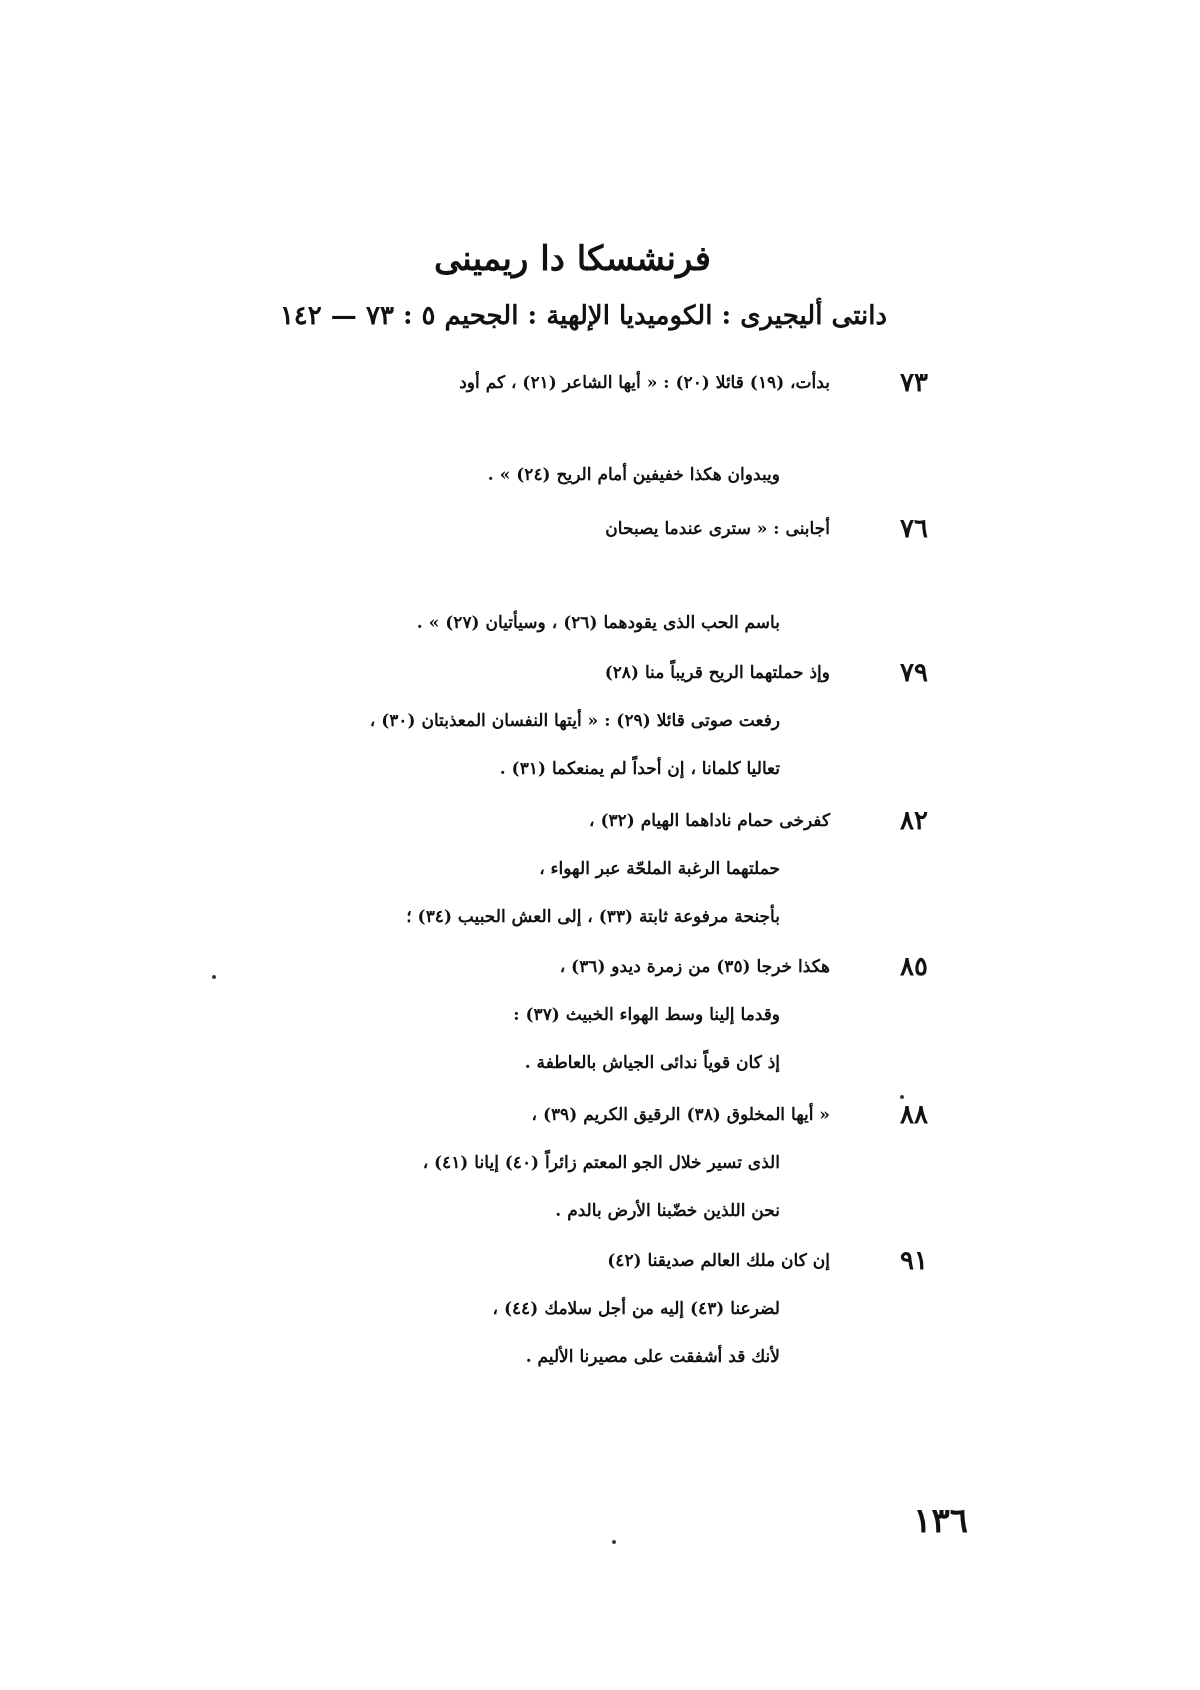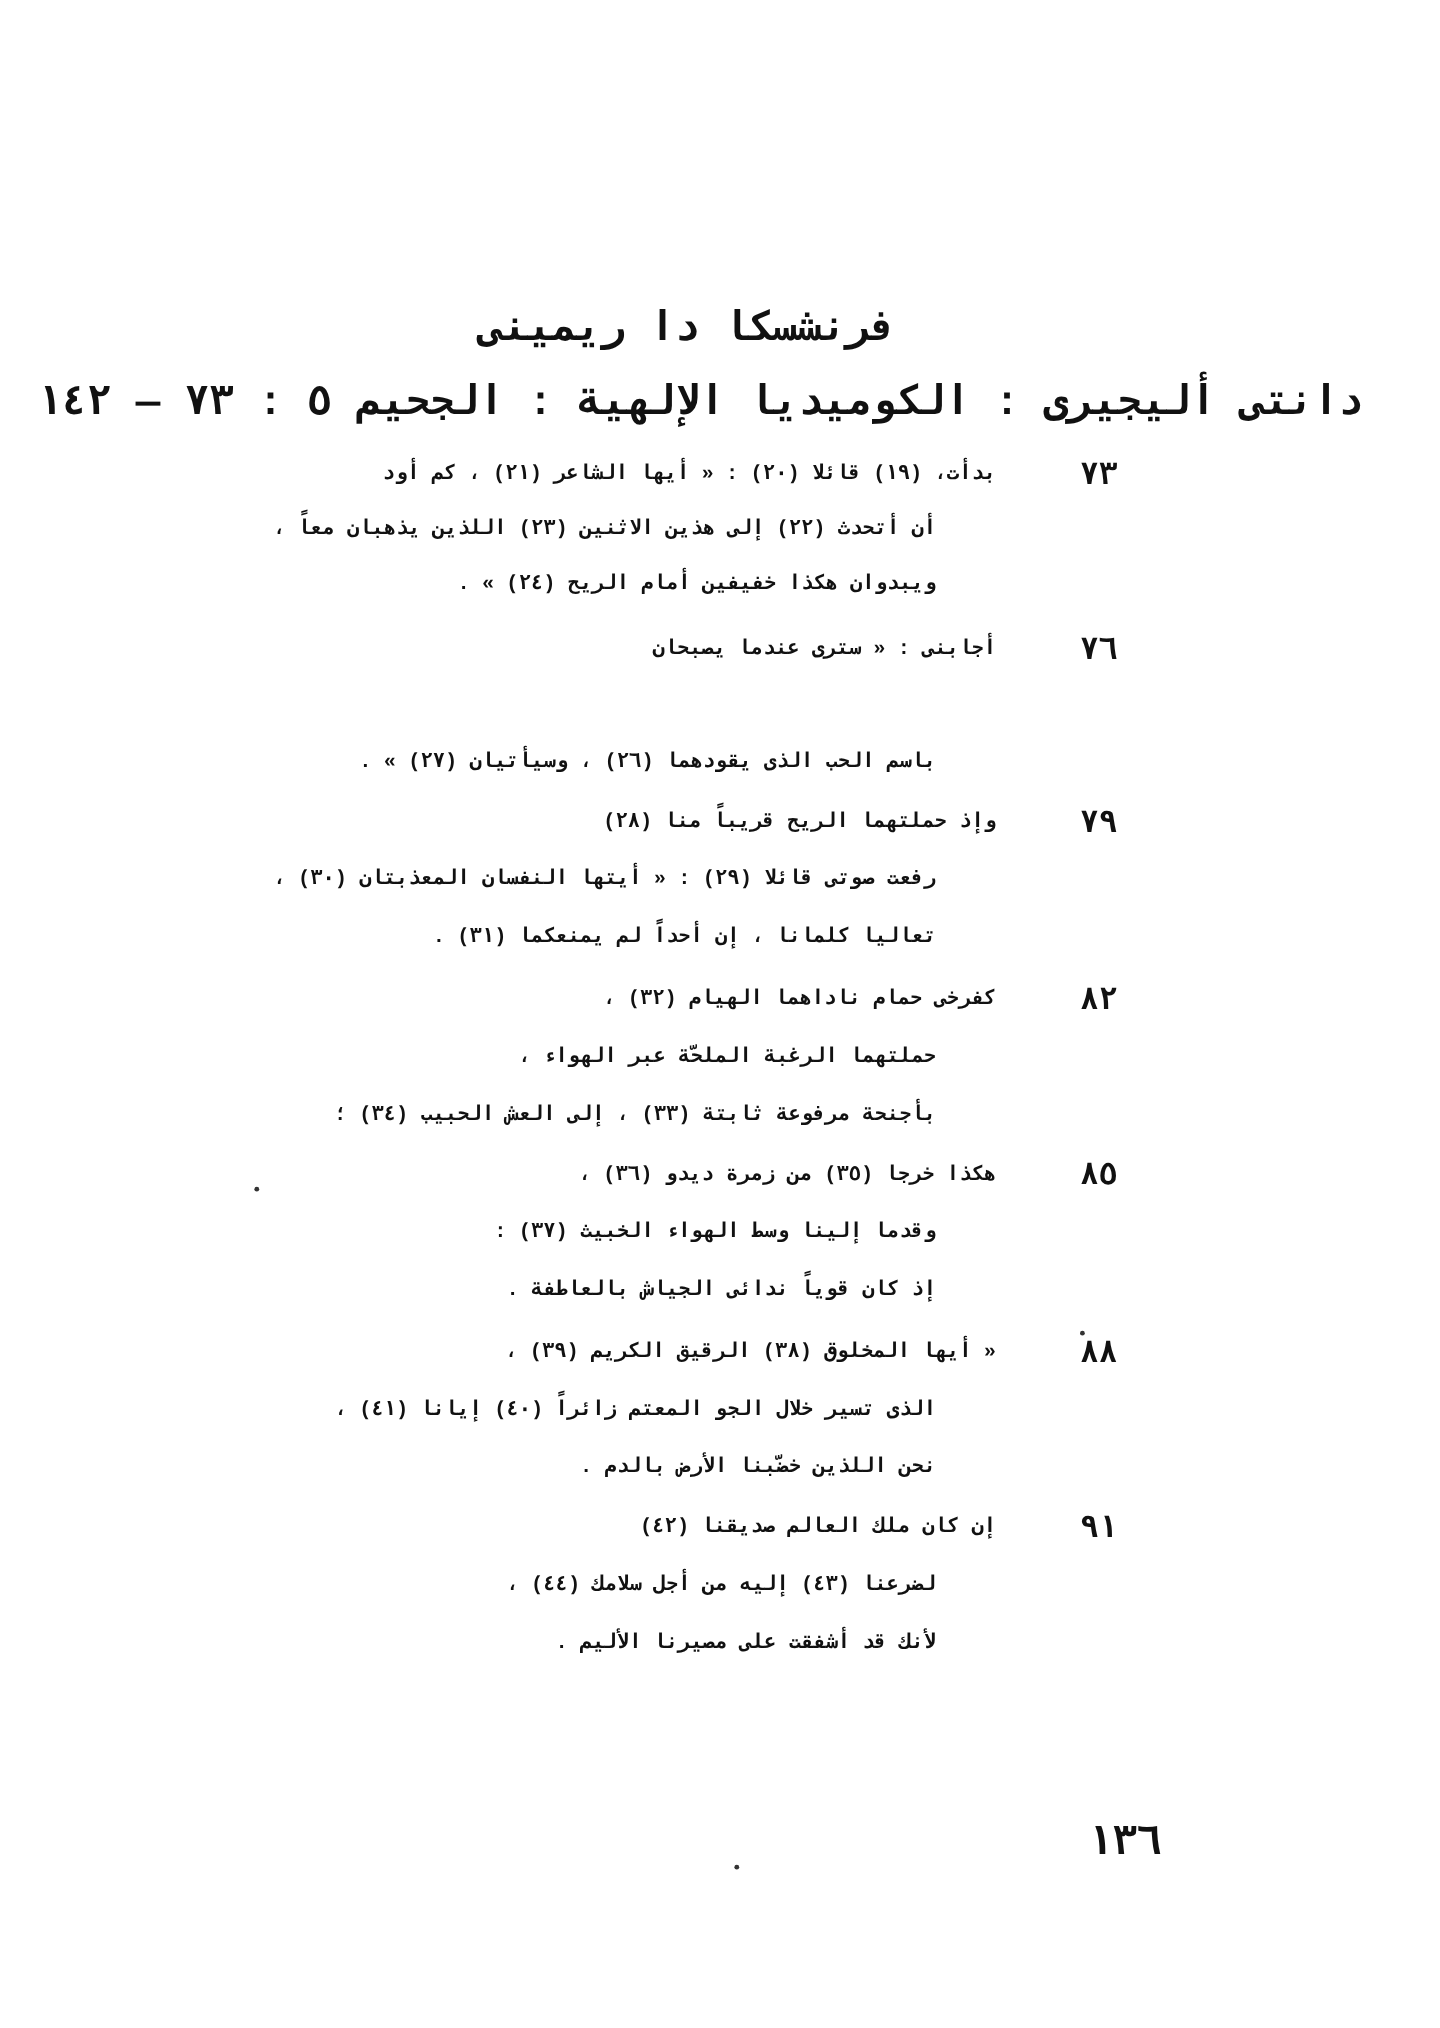--- a/index.html
+++ b/index.html
@@ -10,41 +10,40 @@
     body {
       width: 1200px;
       height: 1690px;
       position: relative;
       overflow: hidden;
       font-family: "DejaVu Serif", "Liberation Serif", serif;
       color: #111111;
     }
     .page {
       position: absolute;
-      left: 0; top: 14px;
+      left: 0; top: 0;
       width: 1200px; height: 1494px;
       direction: rtl;
-      font-family: Liberation Mono, monospace;
     }
     .title {
       position: absolute;
       top: 238px;
       left: 0; right: 0;
       text-align: center;
       font-size: 34px;
       font-weight: bold;
       letter-spacing: 6px;
       padding-right: 55px;
     }
     .subtitle {
       position: absolute;
       top: 300px;
       left: 0; right: 0;
       text-align: center;
-      font-size: 34px;
+      font-size: 26px;
       font-weight: bold;
       padding-right: 33px;
     }
     .line {
       position: absolute;
       font-size: 17px;
       font-weight: bold;
       white-space: nowrap;
       line-height: 40px;
     }
@@ -76,21 +75,20 @@
 </head>
 <body>
 
 <div class="page">
 
   <div class="title">فرنشسكا دا ريمينى</div>
   <div class="subtitle">دانتى أليجيرى : الكوميديا الإلهية : الجحيم ٥ : ٧٣ — ١٤٢</div>
 
   <div class="verse-num" style="top:362px">٧٣</div>
   <div class="line" style="top:362px; right:370px">بدأت، (١٩) قائلا (٢٠) : « أيها الشاعر (٢١) ، كم أود</div>
-  <div class="line" style="top:408px; right:420px">أن أتحدث (٢٢) إلى هذين الاثنين (٢٣) اللذين يذهبان معاً ،</div>
   <div class="line" style="top:454px; right:420px">ويبدوان هكذا خفيفين أمام الريح (٢٤) » .</div>
 
   <div class="verse-num" style="top:508px">٧٦</div>
   <div class="line" style="top:508px; right:370px">أجابنى : « سترى عندما يصبحان</div>
   <div class="line" style="top:602px; right:420px">باسم الحب الذى يقودهما (٢٦) ، وسيأتيان (٢٧) » .</div>
 
   <div class="verse-num" style="top:652px">٧٩</div>
   <div class="line" style="top:652px; right:370px">وإذ حملتهما الريح قريباً منا (٢٨)</div>
   <div class="line" style="top:700px; right:420px">رفعت صوتى قائلا (٢٩) : « أيتها النفسان المعذبتان (٣٠) ،</div>
   <div class="line" style="top:748px; right:420px">تعاليا كلمانا ، إن أحداً لم يمنعكما (٣١) .</div>

